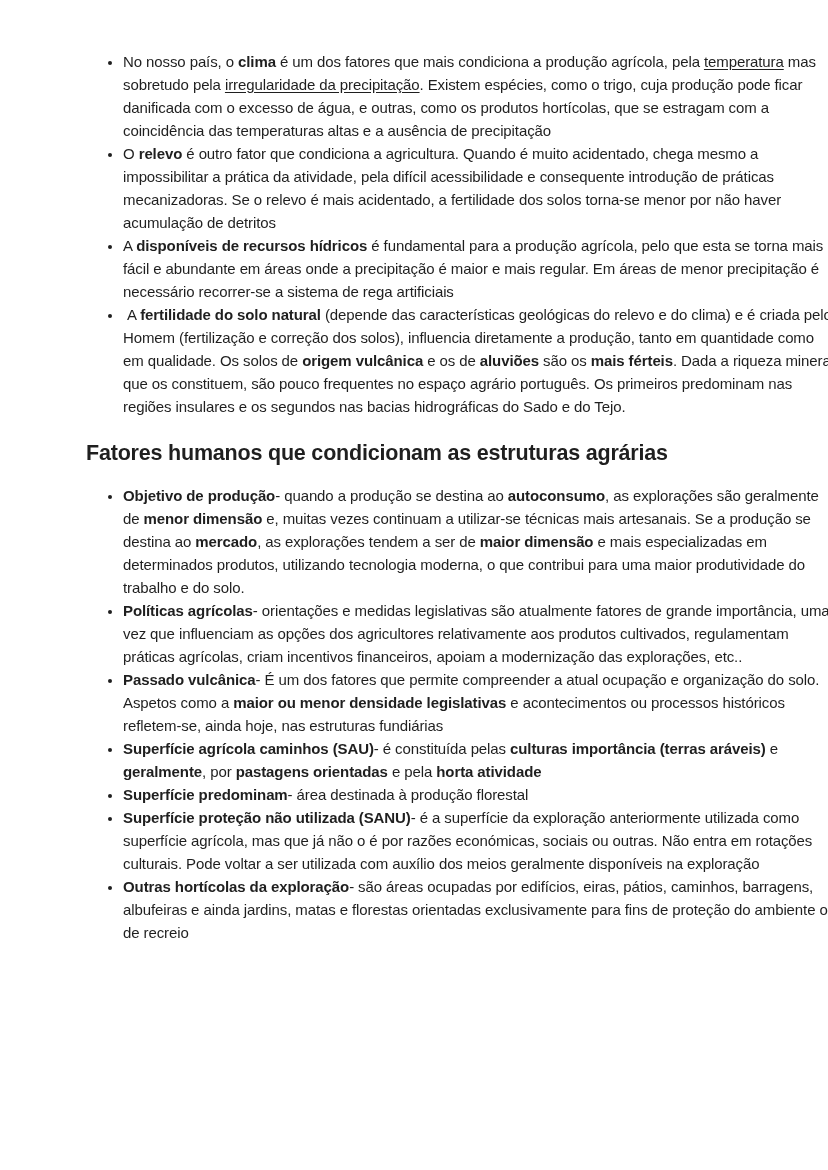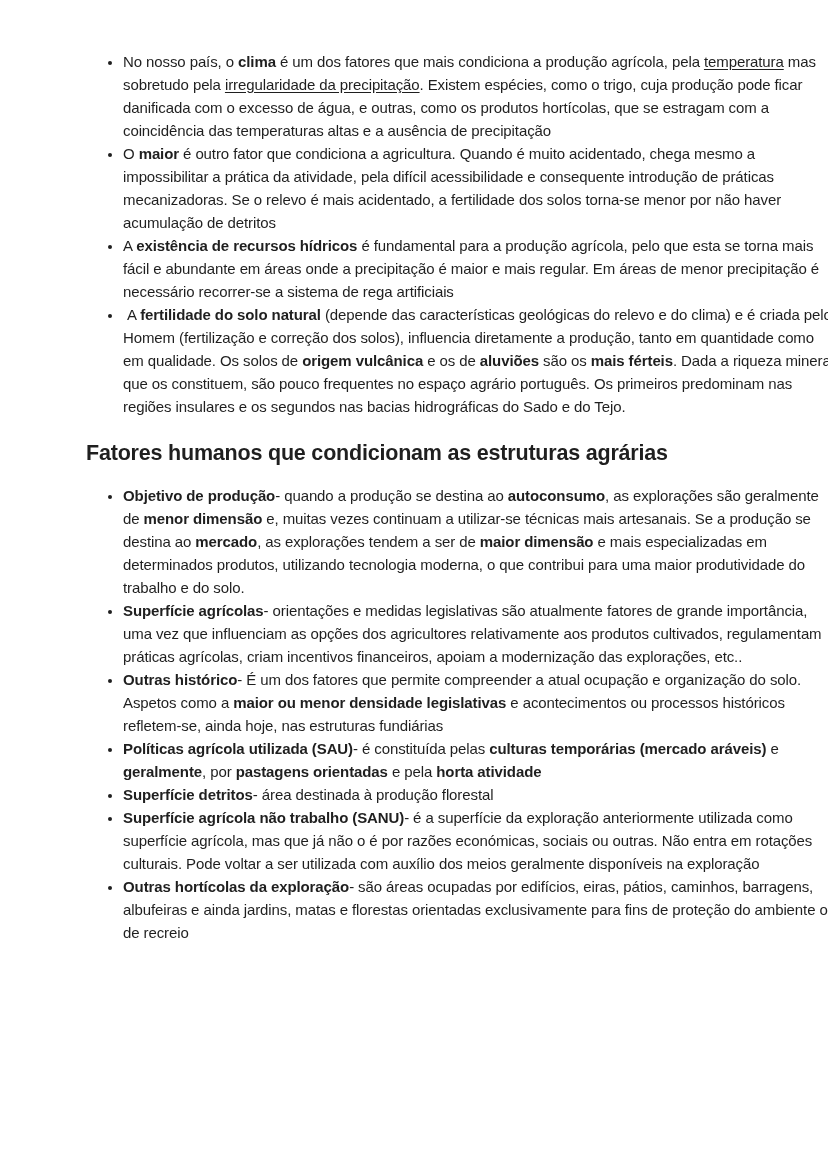--- a/index.html
+++ b/index.html
@@ -48,34 +48,34 @@
     margin: 17px 0 19px 0;
   }
 </style>
 </head>
 <body>
 
 <div class="page">
 
   <ul class="blist">
       <li>No nosso país, o <strong>clima</strong> é um dos fatores que mais condiciona a produção agrícola, pela <u>temperatura</u> mas sobretudo pela <u>irregularidade da precipitação</u>. Existem espécies, como o trigo, cuja produção pode ficar danificada com o excesso de água, e outras, como os produtos hortícolas, que se estragam com a coincidência das temperaturas altas e a ausência de precipitação</li>
-      <li>O <strong>maior</strong> é outro fator que condiciona a agricultura. Quando é muito acidentado, chega mesmo a impossibilitar a prática da atividade, pela difícil acessibilidade e consequente introdução de práticas mecanizadoras. Se o relevo é mais acidentado, a fertilidade dos solos torna-se menor por não haver acumulação de detritos</li>
-      <li>A <strong>existência de recursos hídricos</strong> é fundamental para a produção agrícola, pelo que esta se torna mais fácil e abundante em áreas onde a precipitação é maior e mais regular. Em áreas de menor precipitação é necessário recorrer-se a sistema de rega artificiais</li>
+      <li>O <strong>relevo</strong> é outro fator que condiciona a agricultura. Quando é muito acidentado, chega mesmo a impossibilitar a prática da atividade, pela difícil acessibilidade e consequente introdução de práticas mecanizadoras. Se o relevo é mais acidentado, a fertilidade dos solos torna-se menor por não haver acumulação de detritos</li>
+      <li>A <strong>disponíveis de recursos hídricos</strong> é fundamental para a produção agrícola, pelo que esta se torna mais fácil e abundante em áreas onde a precipitação é maior e mais regular. Em áreas de menor precipitação é necessário recorrer-se a sistema de rega artificiais</li>
       <li>&nbsp;A <strong>fertilidade do solo natural</strong> (depende das características geológicas do relevo e do clima) e é criada pelo Homem (fertilização e correção dos solos), influencia diretamente a produção, tanto em quantidade como em qualidade. Os solos de <strong>origem vulcânica</strong> e os de <strong>aluviões</strong> são os <strong>mais férteis</strong>. Dada a riqueza mineral que os constituem, são pouco frequentes no espaço agrário português. Os primeiros predominam nas regiões insulares e os segundos nas bacias hidrográficas do Sado e do Tejo.</li>
     </ul>
 
   <h1 class="h-main">Fatores humanos que condicionam as estruturas agrárias</h1>
 
   <ul class="blist">
       <li><strong>Objetivo de produção</strong>- quando a produção se destina ao <strong>autoconsumo</strong>, as explorações são geralmente de <strong>menor dimensão</strong> e, muitas vezes continuam a utilizar-se técnicas mais artesanais. Se a produção se destina ao <strong>mercado</strong>, as explorações tendem a ser de <strong>maior dimensão</strong> e mais especializadas em determinados produtos, utilizando tecnologia moderna, o que contribui para uma maior produtividade do trabalho e do solo.</li>
-      <li><strong>Superfície agrícolas</strong>- orientações e medidas legislativas são atualmente fatores de grande importância, uma vez que influenciam as opções dos agricultores relativamente aos produtos cultivados, regulamentam práticas agrícolas, criam incentivos financeiros, apoiam a modernização das explorações, etc..</li>
-      <li><strong>Outras histórico</strong>- É um dos fatores que permite compreender a atual ocupação e organização do solo. Aspetos como a <strong>maior ou menor densidade legislativas</strong> e acontecimentos ou processos históricos refletem-se, ainda hoje, nas estruturas fundiárias</li>
+      <li><strong>Políticas agrícolas</strong>- orientações e medidas legislativas são atualmente fatores de grande importância, uma vez que influenciam as opções dos agricultores relativamente aos produtos cultivados, regulamentam práticas agrícolas, criam incentivos financeiros, apoiam a modernização das explorações, etc..</li>
+      <li><strong>Passado vulcânica</strong>- É um dos fatores que permite compreender a atual ocupação e organização do solo. Aspetos como a <strong>maior ou menor densidade legislativas</strong> e acontecimentos ou processos históricos refletem-se, ainda hoje, nas estruturas fundiárias</li>
     </ul>
 
 
   <ul class="blist">
-      <li><strong>Políticas agrícola utilizada (SAU)</strong>- é constituída pelas <strong>culturas temporárias (mercado aráveis)</strong> e <strong>geralmente</strong>, por <strong>pastagens orientadas</strong> e pela <strong>horta atividade</strong></li>
-      <li><strong>Superfície detritos</strong>- área destinada à produção florestal</li>
-      <li><strong>Superfície agrícola não trabalho (SANU)</strong>- é a superfície da exploração anteriormente utilizada como superfície agrícola, mas que já não o é por razões económicas, sociais ou outras. Não entra em rotações culturais. Pode voltar a ser utilizada com auxílio dos meios geralmente disponíveis na exploração</li>
+      <li><strong>Superfície agrícola caminhos (SAU)</strong>- é constituída pelas <strong>culturas importância (terras aráveis)</strong> e <strong>geralmente</strong>, por <strong>pastagens orientadas</strong> e pela <strong>horta atividade</strong></li>
+      <li><strong>Superfície predominam</strong>- área destinada à produção florestal</li>
+      <li><strong>Superfície proteção não utilizada (SANU)</strong>- é a superfície da exploração anteriormente utilizada como superfície agrícola, mas que já não o é por razões económicas, sociais ou outras. Não entra em rotações culturais. Pode voltar a ser utilizada com auxílio dos meios geralmente disponíveis na exploração</li>
       <li><strong>Outras hortícolas da exploração</strong>- são áreas ocupadas por edifícios, eiras, pátios, caminhos, barragens, albufeiras e ainda jardins, matas e florestas orientadas exclusivamente para fins de proteção do ambiente ou de recreio</li>
     </ul>
 
 </div>
 
 </body></html>

